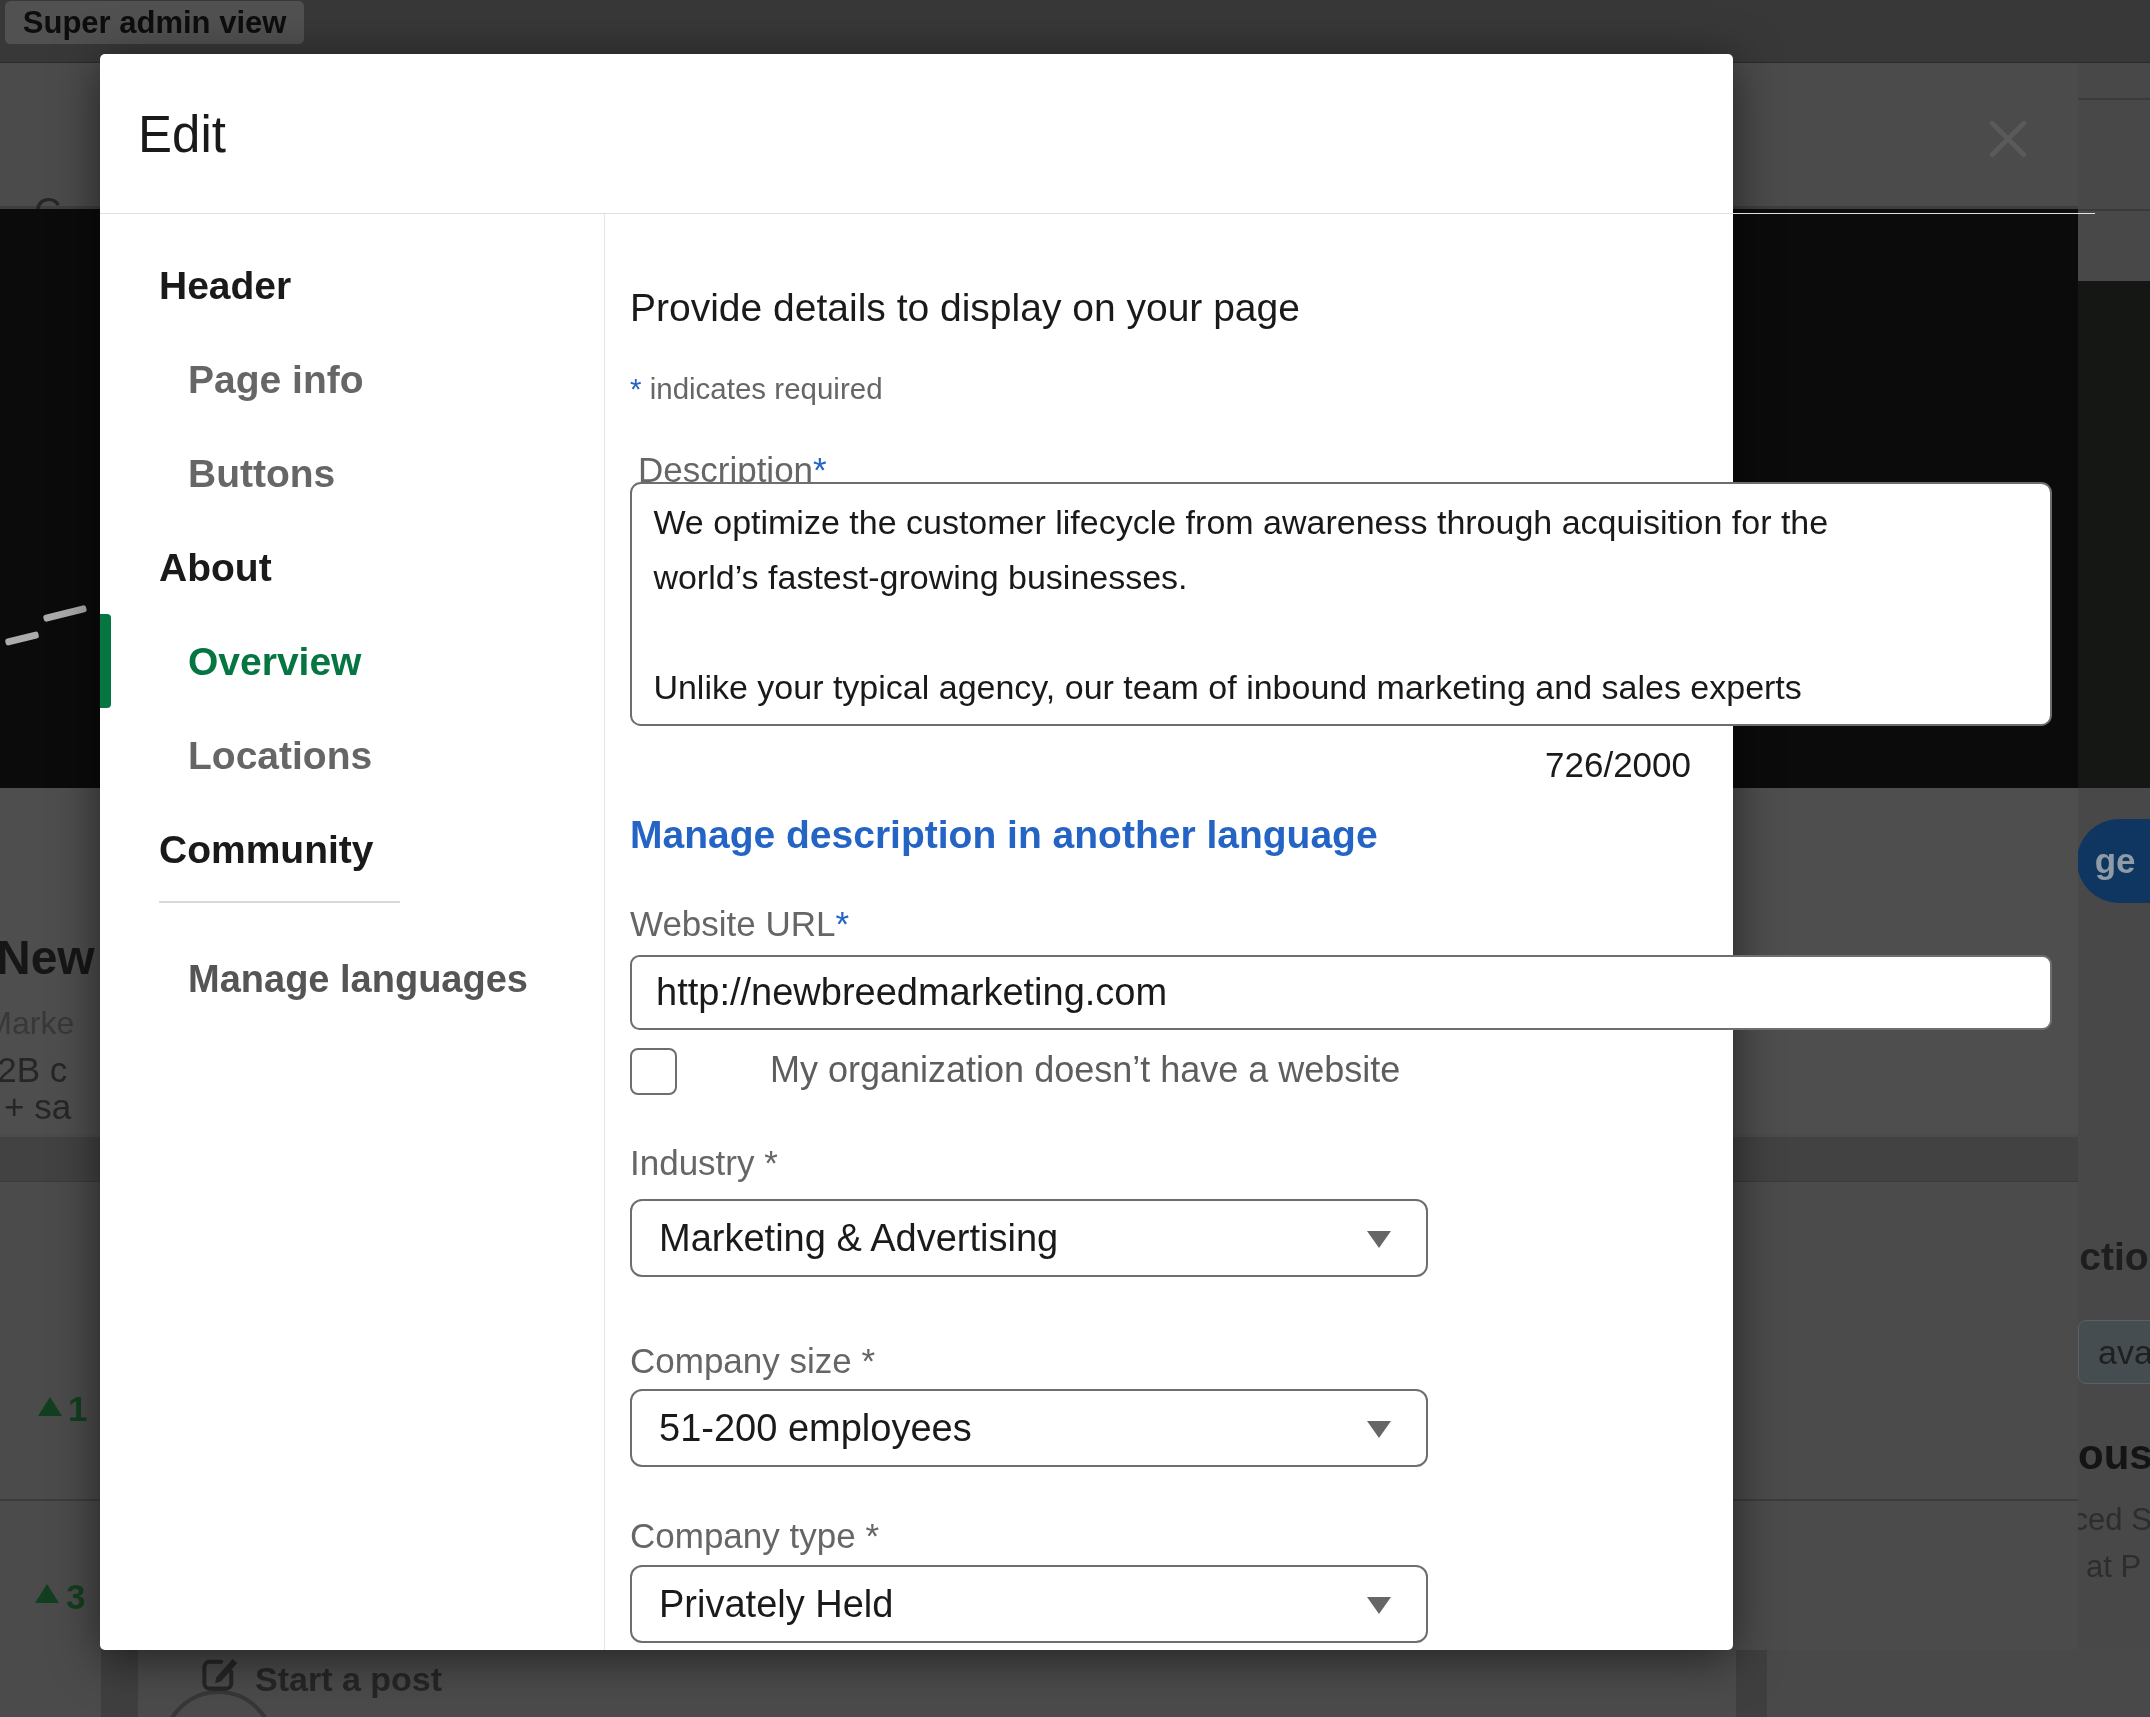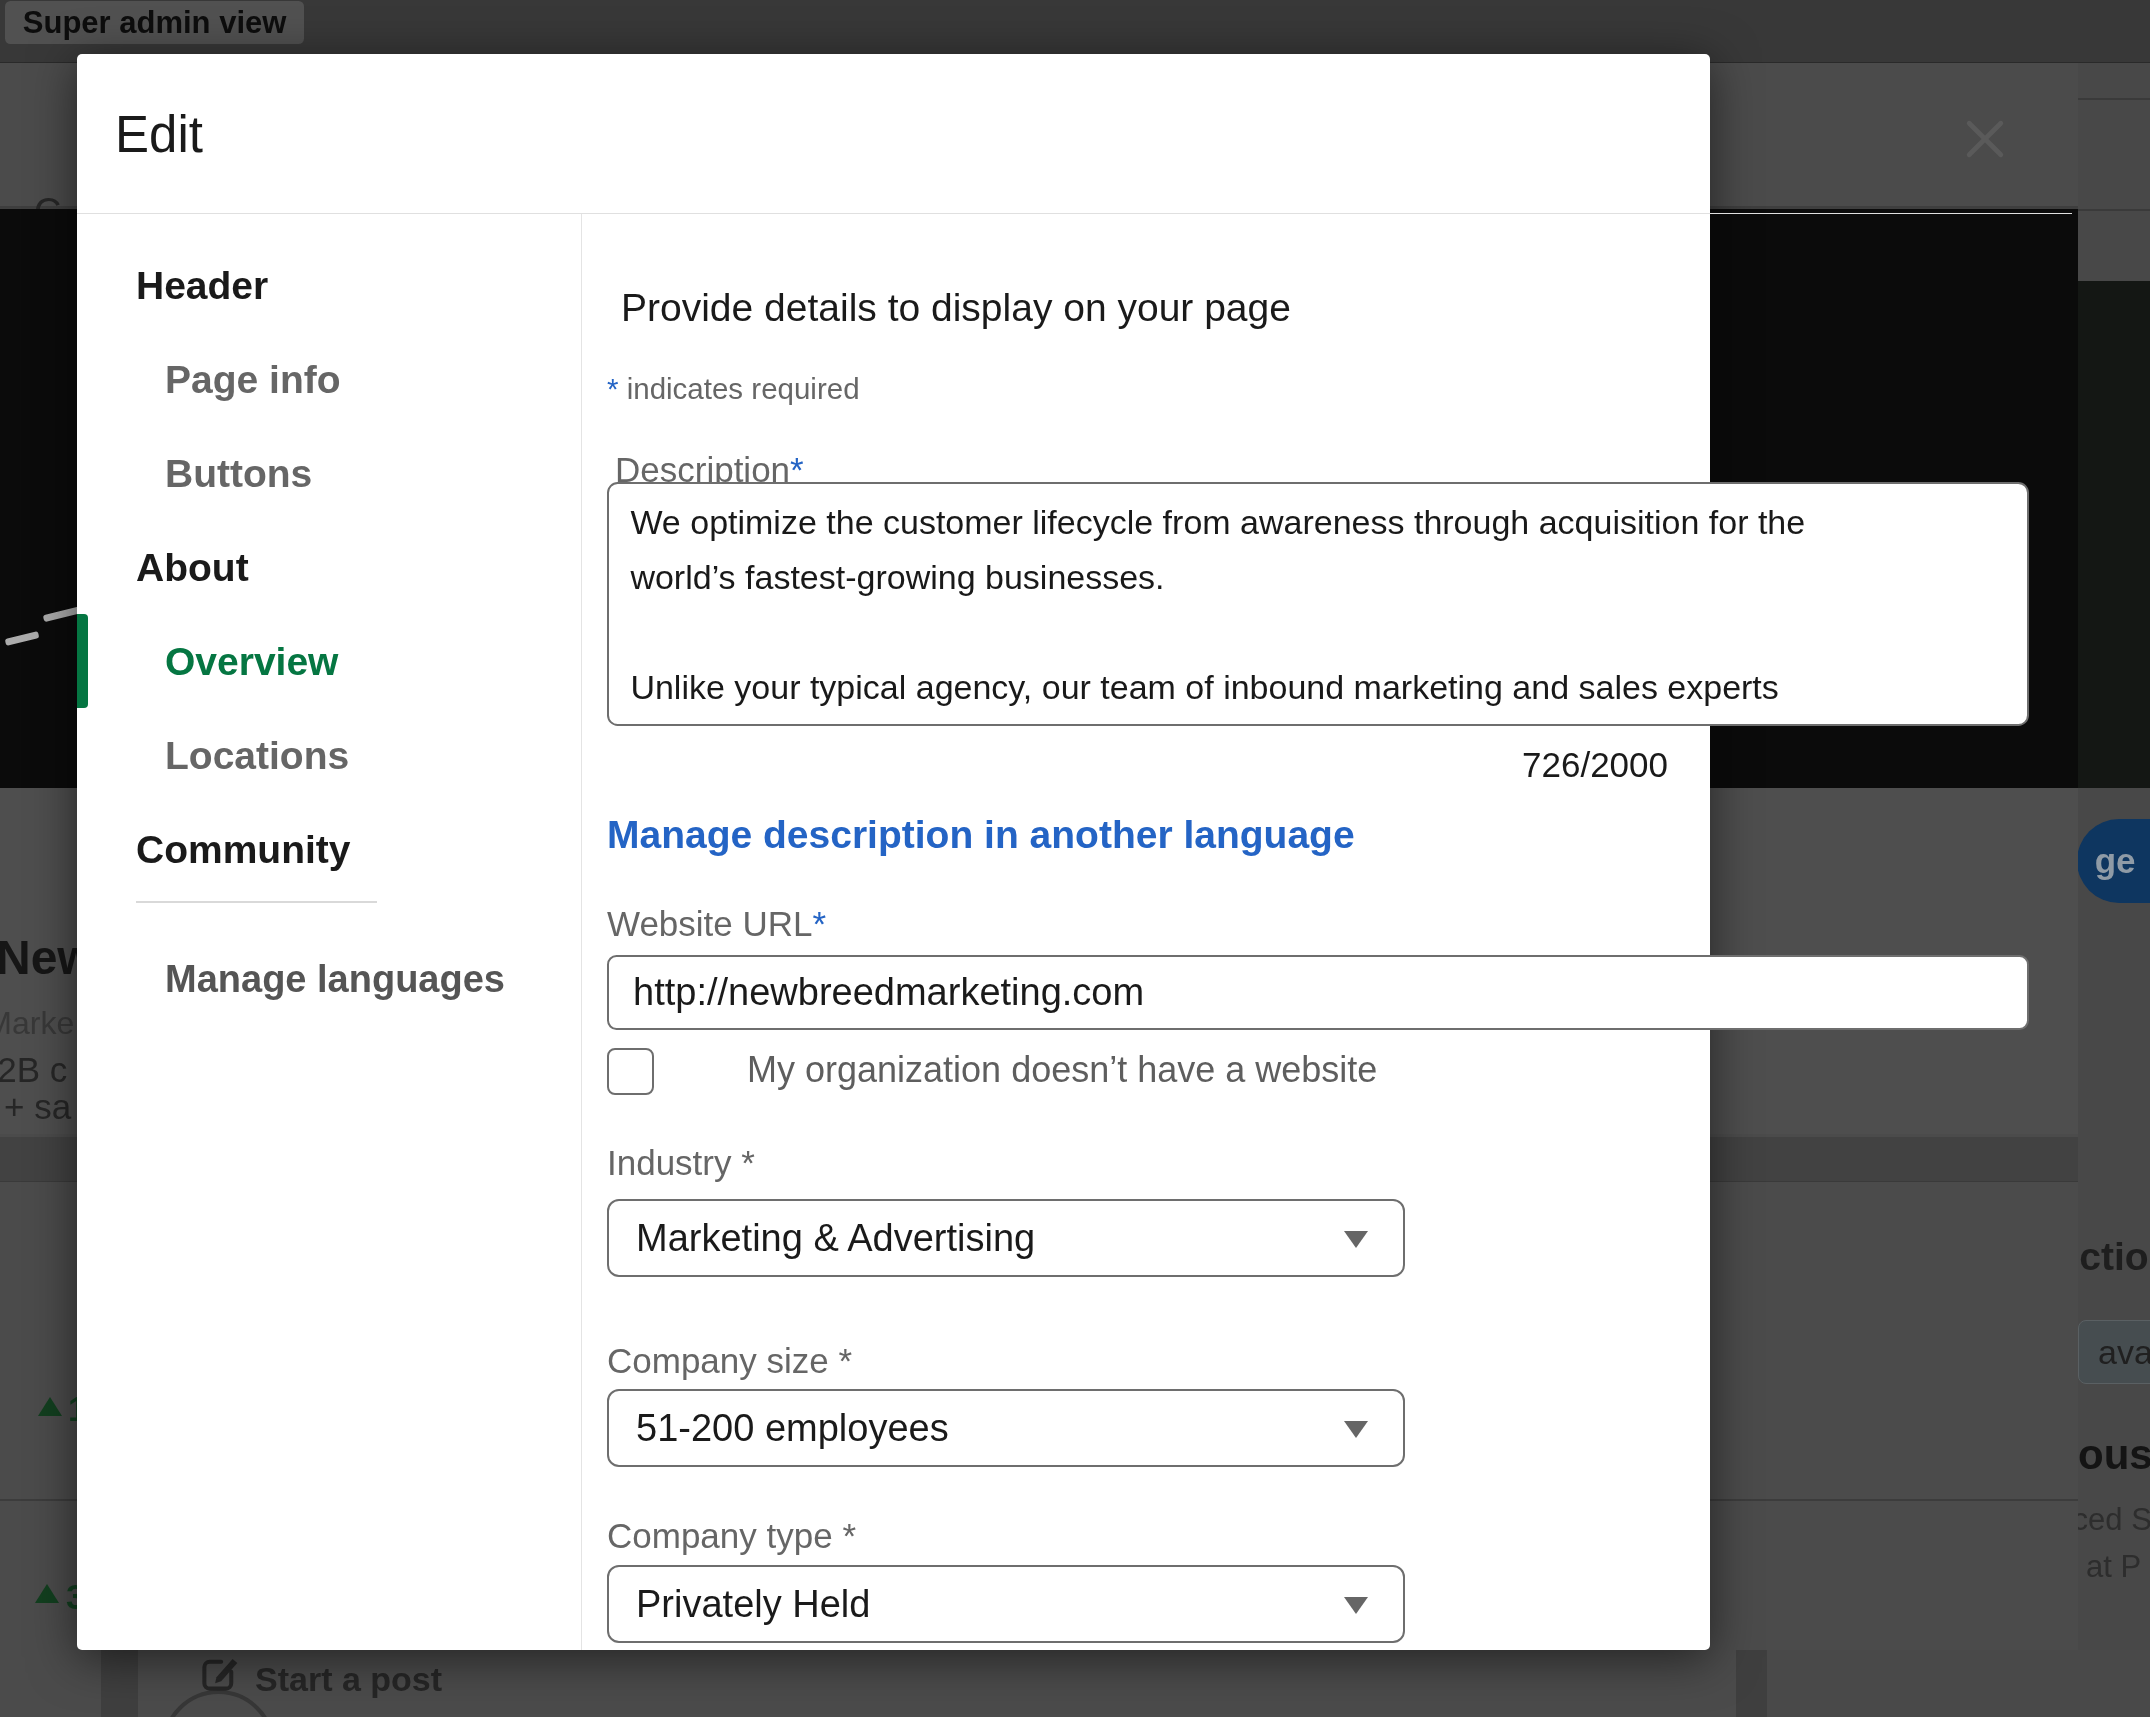--- a/index.html
+++ b/index.html
@@ -32,39 +32,39 @@
   .rail-cover{position:absolute;left:0;top:218px;width:73px;height:507px;background:#141714;}
   .rail-pill{position:absolute;left:-0.7px;top:756px;width:121px;height:84px;background:#0e3660;
              border-radius:42px;display:flex;align-items:center;}
   .chip{position:absolute;left:0;top:1257px;width:107px;height:62px;background:#464d50;
         border:1.3px solid #5a6063;border-radius:8px;display:flex;align-items:center;}
   
   .avatar-circ{left:162px;top:1690px;width:105px;height:105px;border-radius:50%;
                border:4px solid #373737;background:#4b4b4b;}
 
   
-  .modal{left:77px;top:54px;width:1633px;height:1596px;background:#ffffff;border-radius:5px;
+  .modal{left:100px;top:54px;width:1633px;height:1596px;background:#ffffff;border-radius:5px;
          box-shadow:0 8px 47px rgba(0,0,0,.55);}
   .modal-title{left:38px;top:44px;line-height:74px;font-size:51px;font-weight:500;color:#1a1a1a;}
   .close-btn{left:1865px;top:42px;width:86px;height:86px;display:flex;align-items:center;
              justify-content:center;background:none;border:none;cursor:pointer;padding:0;}
   .hdr-div{left:0;top:159px;width:1995px;height:1.3px;background:#e0e0e0;}
   .side-div{left:504px;top:160px;width:1.3px;height:1436px;background:#e4e4e4;}
 
   .nav{left:0;top:185px;width:504px;}
   .nav-item{height:94px;display:flex;align-items:center;font-size:39px;color:#666;
             font-weight:600;cursor:pointer;padding-left:88px;}
   .nav-item.section{font-weight:700;color:#1a1a1a;padding-left:59px;}
   .nav-item.active{color:#057642;font-weight:700;}
   .nav-sep{margin:4px 0 0 59px;width:241px;border-top:2px solid #d9d9d9;}
   .nav-foot{margin-top:29.5px;height:94px;display:flex;align-items:center;font-size:38px;
             font-weight:600;color:#555;padding-left:88px;cursor:pointer;}
   .active-bar{left:0;top:560px;width:10.7px;height:94px;background:#057642;border-radius:0 4px 4px 0;}
 
-  .main-head{left:530px;top:228px;line-height:51px;font-size:39px;color:#1a1a1a;margin-left:14px;}
+  .main-head{left:530px;top:228px;line-height:51px;font-size:39px;color:#1a1a1a;}
   .note{left:530px;top:319px;line-height:32px;font-size:29.5px;color:#666;}
   .lbl{line-height:35px;font-size:35px;color:#666;}
   .star{color:#2464c5;}
   .star-gray{color:#666;}
   .box{border:2px solid #6e6e6e;border-radius:10.7px;background:#fff;box-sizing:border-box;}
   .ta{left:530px;top:428px;width:1422px;height:244px;padding:10.7px 21.4px;overflow:hidden;
       font-size:34px;line-height:55px;color:#191919;white-space:pre;cursor:text;}
   .counter{top:693px;right:42px;line-height:35px;font-size:35px;color:#1a1a1a;}
   .link{left:530px;top:761px;line-height:39px;font-size:39px;font-weight:700;color:#2464c5;cursor:pointer;}
   .input{left:530px;top:901px;width:1422px;height:75px;border-radius:9.4px;display:flex;

